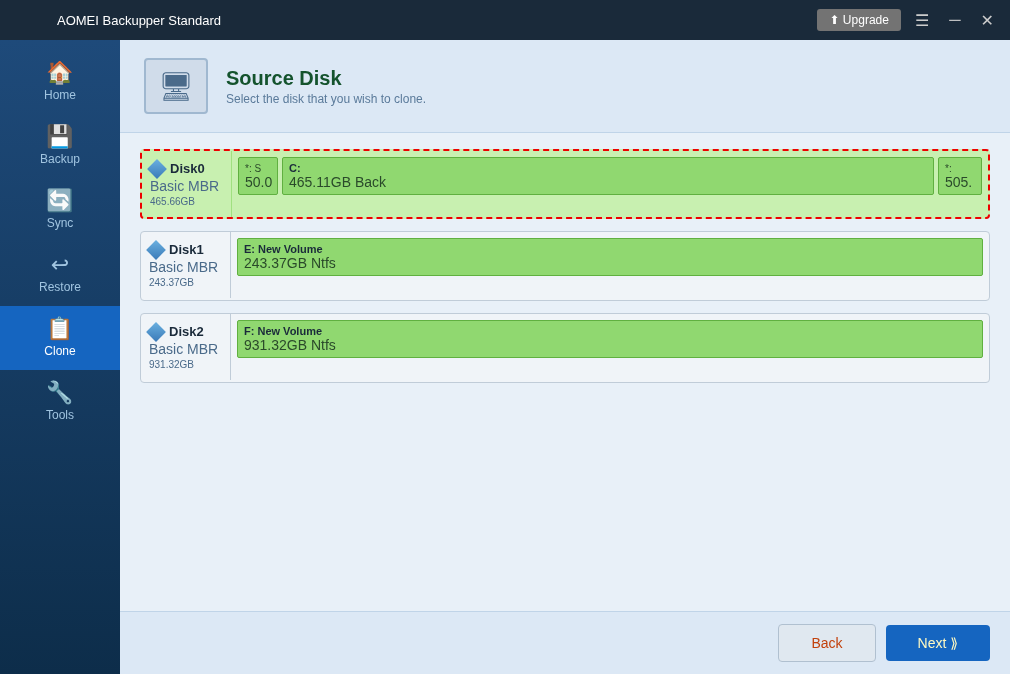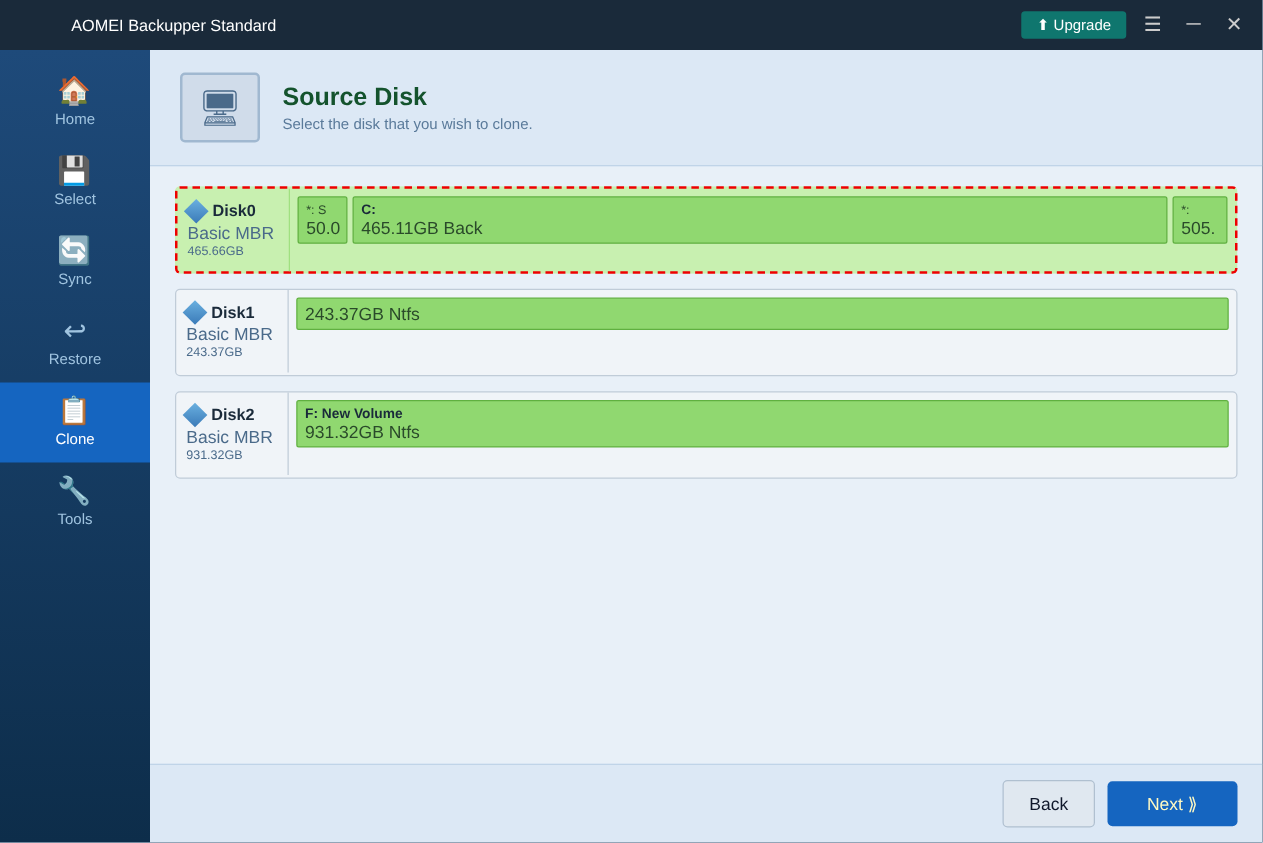--- a/index.html
+++ b/index.html
@@ -27,21 +27,21 @@
       font-size: 13px;
       flex: 1;
       margin-left: 47px;
     }
     .title-bar-controls {
       display: flex;
       align-items: center;
       gap: 8px;
     }
     .upgrade-btn {
-      background: #0f766e;
+      background: #737373;
       color: white;
       border: none;
       padding: 4px 12px;
       border-radius: 3px;
       font-size: 12px;
       cursor: pointer;
       display: flex;
       align-items: center;
       gap: 4px;
     }
@@ -263,22 +263,22 @@
       display: flex;
       justify-content: flex-end;
       align-items: center;
       gap: 10px;
       border-top: 1px solid #c0d4e8;
       flex-shrink: 0;
     }
     .btn-back {
       background: #e0e8f0;
       border: 1px solid #b0c0d0;
-      color: #0f172a;
-      padding: 10px 20px;
+      color: #c2410c;
+      padding: 10px 32px;
       border-radius: 4px;
       font-size: 14px;
       cursor: pointer;
     }
     .btn-next {
       background: #1565c0;
       border: none;
       color: #fef9c3;
       padding: 10px 32px;
       border-radius: 4px;
@@ -302,21 +302,21 @@
 
 <div class="main-layout">
 
   <div class="sidebar">
     <div class="sidebar-item">
       <span class="sidebar-icon">🏠</span>
       <span class="sidebar-label">Home</span>
     </div>
     <div class="sidebar-item">
       <span class="sidebar-icon">💾</span>
-      <span class="sidebar-label">Select</span>
+      <span class="sidebar-label">Backup</span>
     </div>
     <div class="sidebar-item">
       <span class="sidebar-icon">🔄</span>
       <span class="sidebar-label">Sync</span>
     </div>
     <div class="sidebar-item">
       <span class="sidebar-icon">↩</span>
       <span class="sidebar-label">Restore</span>
     </div>
     <div class="sidebar-item active">
@@ -372,20 +372,21 @@
         <div class="disk-info">
           <div class="disk-name-row">
             <div class="disk-diamond"></div>
             <span class="disk-name">Disk1</span>
           </div>
           <div class="disk-type">Basic MBR</div>
           <div class="disk-size">243.37GB</div>
         </div>
         <div class="disk-partitions">
           <div class="partition full">
+            <div class="partition-label">E: New Volume</div>
             <div class="partition-size">243.37GB Ntfs</div>
           </div>
         </div>
       </div>
 
       <div class="disk-item">
         <div class="disk-info">
           <div class="disk-name-row">
             <div class="disk-diamond"></div>
             <span class="disk-name">Disk2</span>

